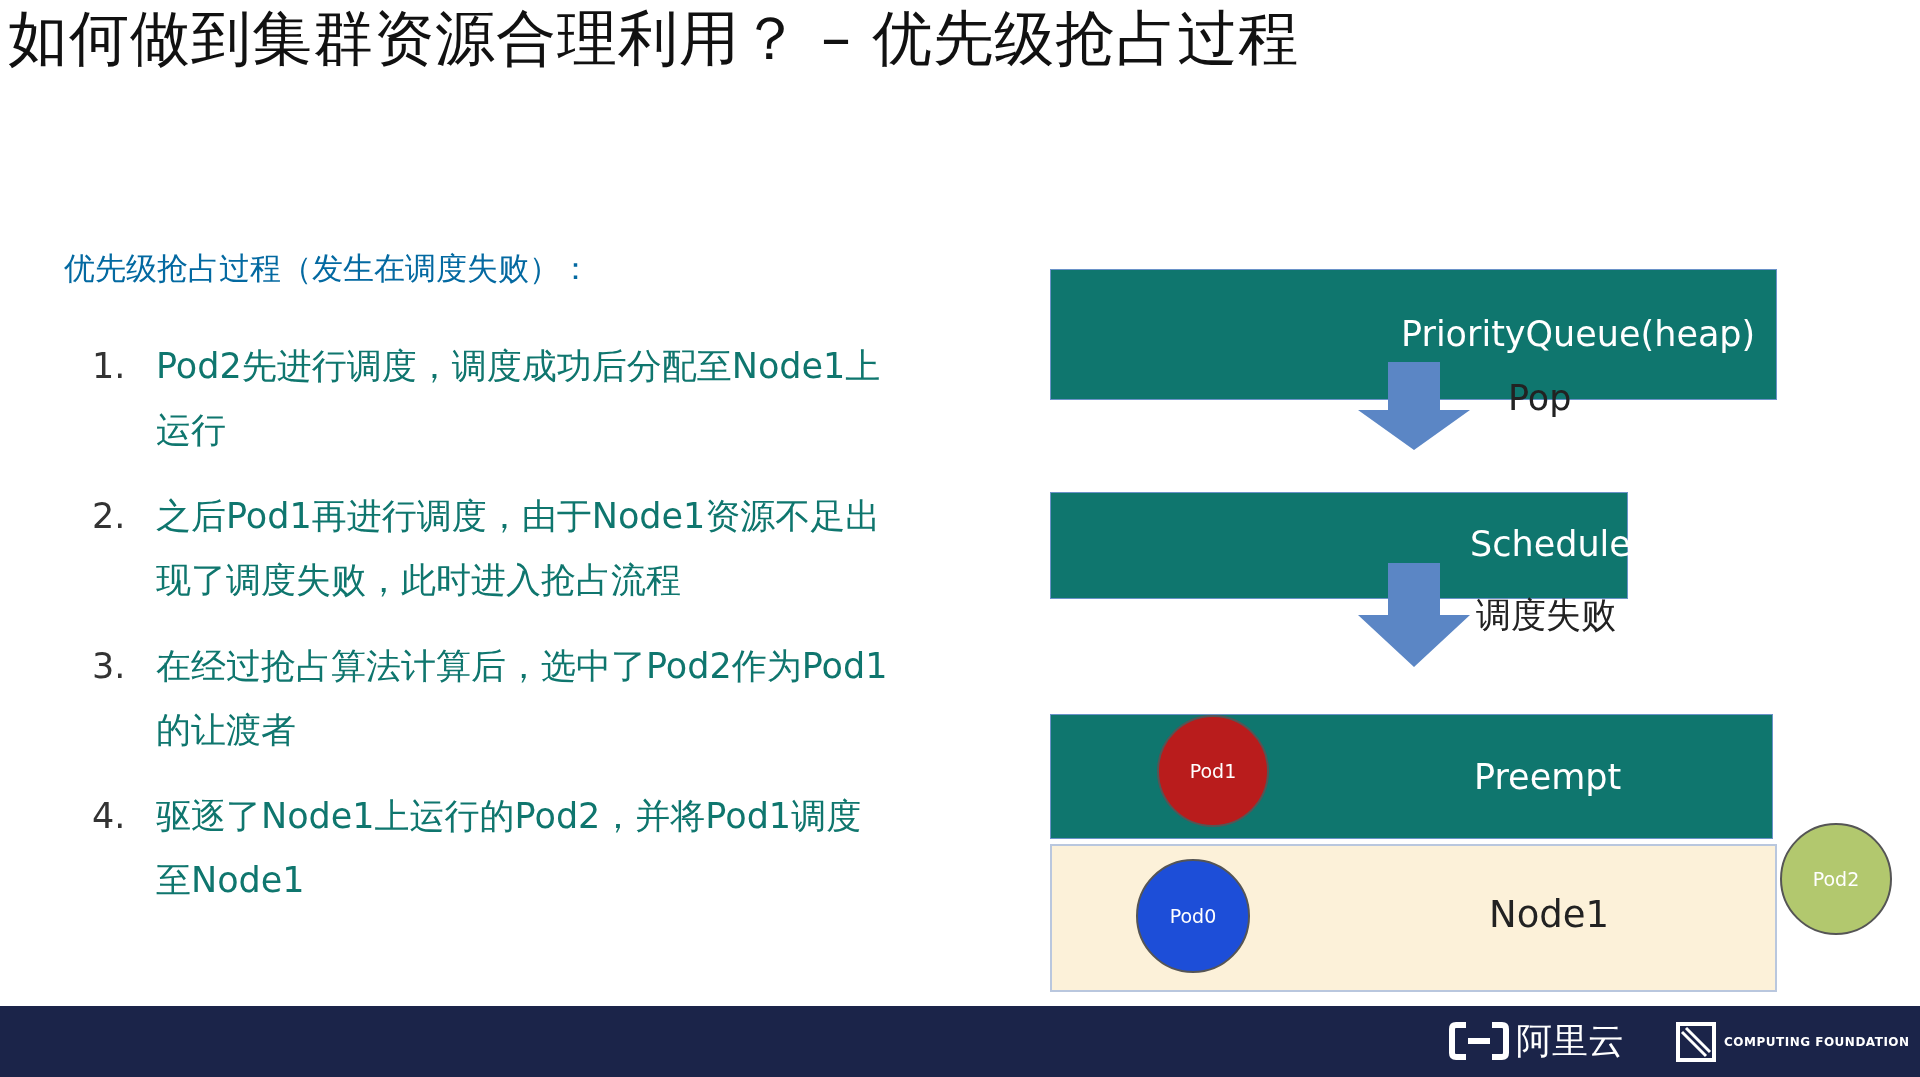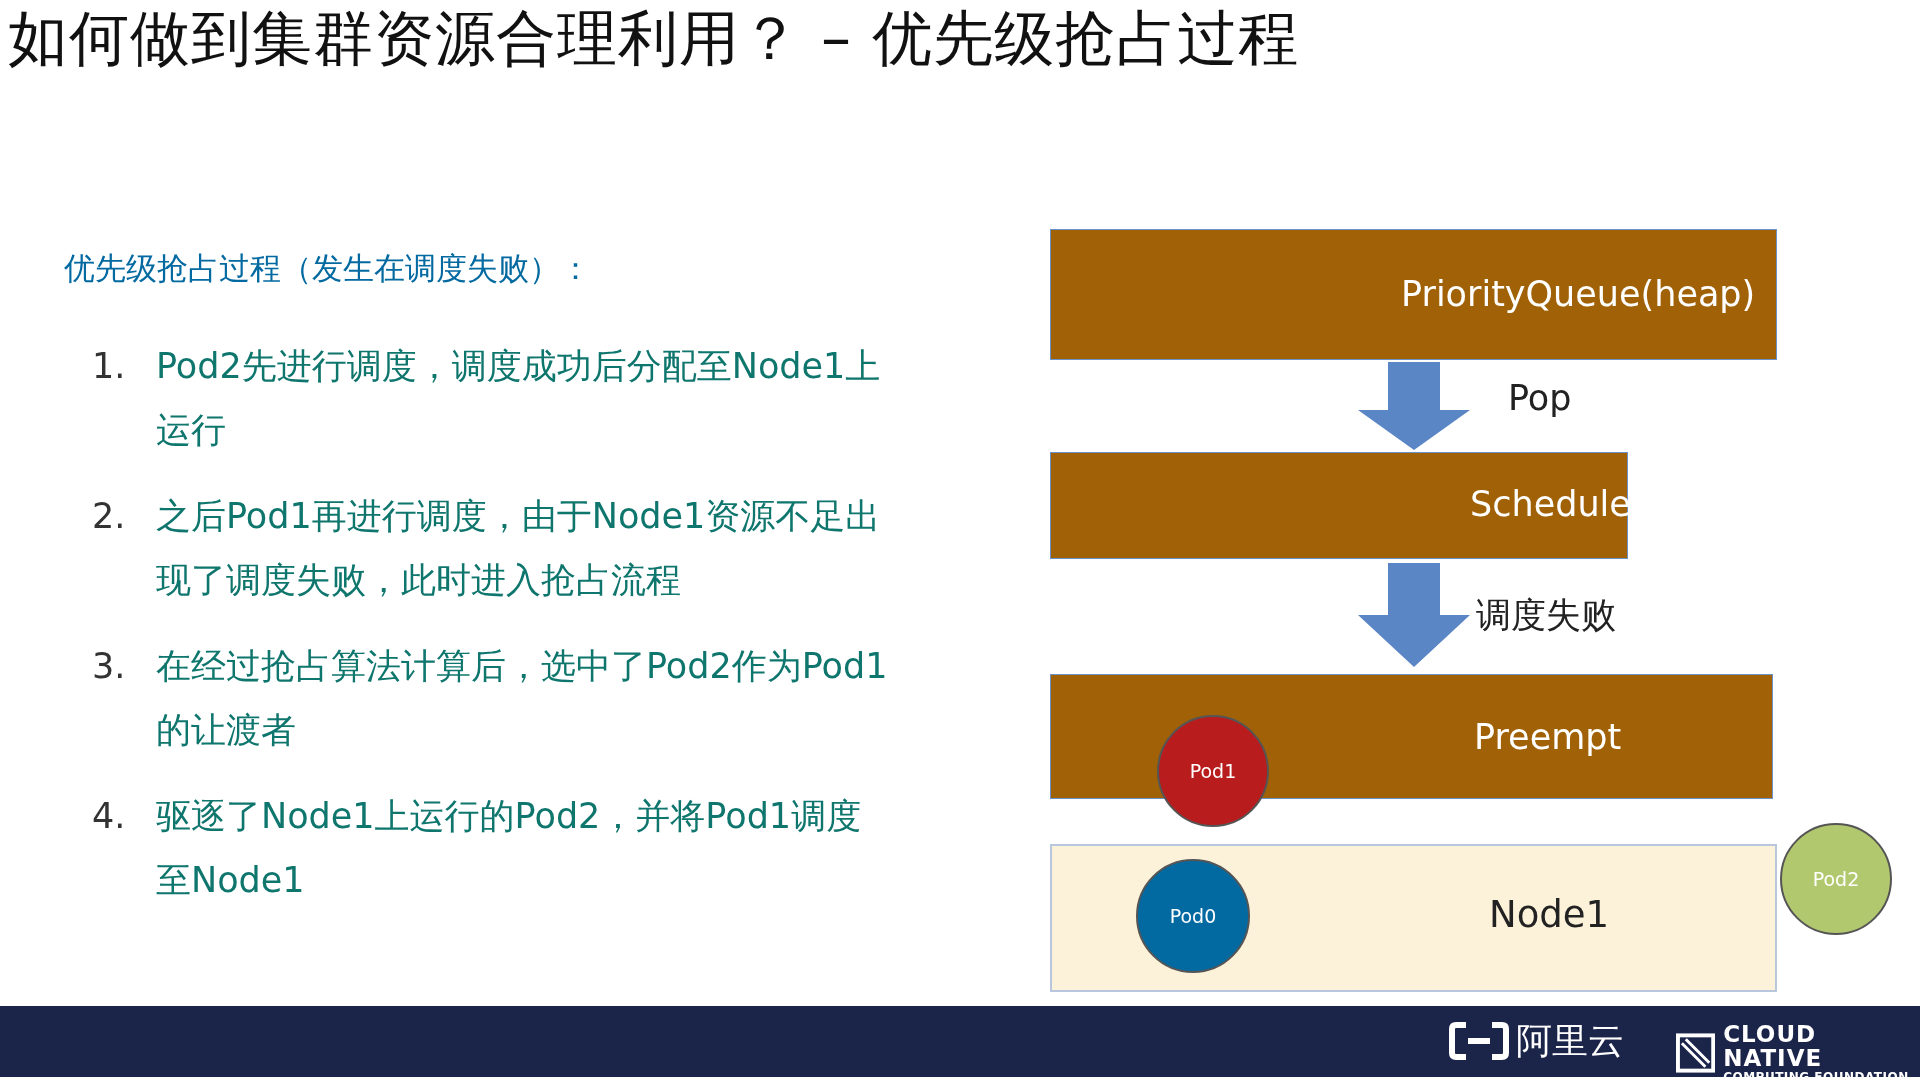--- a/index.html
+++ b/index.html
@@ -3,21 +3,21 @@
 <meta charset="utf-8">
 <style>
   html, body { margin:0; padding:0; }
   body { width:1920px; height:1077px; position:relative; overflow:hidden; background:#ffffff; font-family:"DejaVu Sans","Liberation Sans",sans-serif; color:#222; }
   .title { position:absolute; left:8px; top:2px; font-size:60px; line-height:72px; color:#111; white-space:nowrap; letter-spacing:1px; }
   .subhead { position:absolute; left:64px; top:248px; font-size:31px; color:#0369a1; white-space:nowrap; }
   .list { position:absolute; left:92px; top:334px; width:800px; }
   .item { position:relative; margin-bottom:22px; }
   .num { position:absolute; left:0; top:0; font-size:35px; line-height:64px; color:#333; }
   .txt { margin-left:64px; font-size:35px; line-height:64px; color:#0f766e; width:740px; }
-  .box { position:absolute; background:#a16207; border:1px solid #6a92c8; box-sizing:border-box; color:#fff; font-size:35px; }
+  .box { position:absolute; background:#0f766e; border:1px solid #6a92c8; box-sizing:border-box; color:#fff; font-size:35px;margin-top:40px; }
   .box span { position:absolute; white-space:nowrap; }
   .node { position:absolute; background:#fcf1d9; border:2px solid #b9c7de; box-sizing:border-box; color:#222; font-size:37px; }
   .node span { position:absolute; white-space:nowrap; }
   .arrow { position:absolute; }
   .arrow-label { position:absolute; font-size:35px; color:#222; white-space:nowrap; }
   .pod { position:absolute; border-radius:50%; border:2px solid #555; box-sizing:border-box; color:#fff; font-size:19px; display:flex; align-items:center; justify-content:center; }
   .footer { position:absolute; left:0; top:1006px; width:1920px; height:71px; background:#1b2449; }
   .aliyun { position:absolute; left:1448px; top:1018px; height:46px; display:flex; align-items:center; color:#fff; font-size:36px; font-weight:normal; }
   .cncf { position:absolute; left:1676px; top:1022px; display:flex; align-items:center; color:#fff; }
   .cncf-text .l1 { font-size:23px; font-weight:bold; line-height:24px; letter-spacing:1px; }
@@ -69,34 +69,33 @@
 
 <div class="box" style="left:1050px; top:674px; width:723px; height:125px;">
   <span style="left:423px; top:42px;">Preempt</span>
 </div>
 
 <div class="node" style="left:1050px; top:844px; width:727px; height:148px;">
   <span style="left:437px; top:47px;">Node1</span>
 </div>
 
 <div class="pod" style="left:1157px; top:715px; width:112px; height:112px; background:#b91c1c;">Pod1</div>
-<div class="pod" style="left:1136px; top:859px; width:114px; height:114px; background:#0369a1;">Pod0</div>
+<div class="pod" style="left:1136px; top:859px; width:114px; height:114px; background:#1d4ed8;">Pod0</div>
 <div class="pod" style="left:1780px; top:823px; width:112px; height:112px; background:#b2c86e;">Pod2</div>
 
 <div class="footer"></div>
 <div class="aliyun">
   <svg width="62" height="40" viewBox="0 0 62 40">
     <path d="M18,4 H8 Q4,4 4,8 V32 Q4,36 8,36 H18" fill="none" stroke="#fff" stroke-width="6"></path>
     <path d="M44,4 H54 Q58,4 58,8 V32 Q58,36 54,36 H44" fill="none" stroke="#fff" stroke-width="6"></path>
     <rect x="20" y="17" width="22" height="6" fill="#fff"></rect>
   </svg>
   <span style="margin-left:6px;">阿里云</span>
 </div>
 <div class="cncf">
   <svg width="40" height="40" viewBox="0 0 40 40">
     <rect x="2" y="2" width="36" height="36" fill="none" stroke="#fff" stroke-width="4"></rect>
     <path d="M6,10 L30,34 M10,6 L34,30" stroke="#fff" stroke-width="3"></path>
   </svg>
   <div class="cncf-text" style="margin-left:8px;">
-    <div class="l1">CLOUD NATIVE</div>
     <div class="l2">COMPUTING FOUNDATION</div>
   </div>
 </div>
 
 </body></html>

